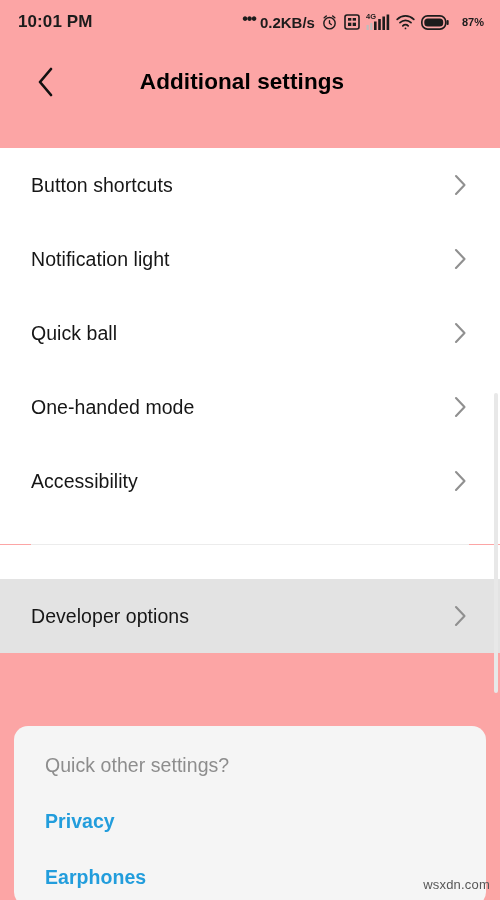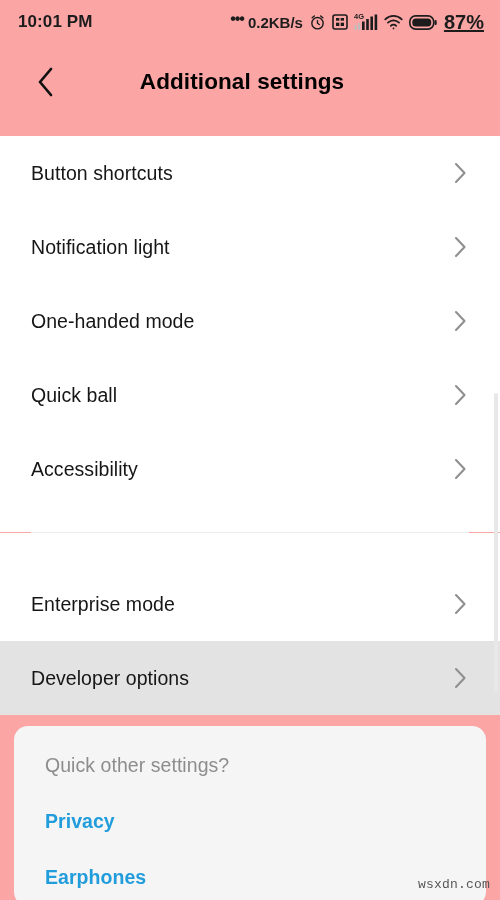--- a/index.html
+++ b/index.html
@@ -58,25 +58,24 @@
     color: #1c1c1c;
     margin-left: -2px;
   }
   .sb-icon {
     display: inline-flex;
     align-items: center;
     justify-content: center;
     color: #1c1c1c;
   }
   .sb-battery-text {
-    font-size: 20px;
-    font-weight: bold;
-    color: #1c1c1c;
-    margin-left: 1px;
-    text-decoration: underline;
+    font-size: 11px;
+    font-weight: bold;
+    color: #1c1c1c;
+    margin-left: 7px;
   }
 
   
   .titlebar {
     position: absolute;
     top: 44px; left: 0;
     width: 500px;
     height: 76px;
   }
   .back-btn {
@@ -101,21 +100,21 @@
     justify-content: center;
     font-size: 22.5px;
     font-weight: bold;
     color: #000000;
     letter-spacing: 0.1px;
   }
 
   
   .list {
     position: absolute;
-    top: 136px;
+    top: 148px;
     left: 0;
     width: 500px;
   }
   .row {
     position: relative;
     height: 74px;
     display: flex;
     align-items: center;
     padding: 0 31px;
     box-sizing: border-box;
@@ -193,21 +192,21 @@
     border-radius: 2px;
   }
 
   
   .watermark {
     position: absolute;
     right: 10px;
     bottom: 8px;
     font-size: 13px;
     color: #575757;
-    font-family: Liberation Mono, monospace;
+    font-family: Liberation Sans, sans-serif;
     letter-spacing: 0.2px;
     margin-left: 20px;
   }
 </style>
 </head>
 <body>
 
 <div id="screen">
 
   <div class="statusbar">
@@ -290,58 +289,50 @@
     <div class="row">
       <span class="row-label">Notification light</span>
       <span class="chev">
         <svg width="13" height="22" viewBox="0 0 13 22" fill="none" stroke="#909090" stroke-width="2.1" stroke-linecap="round" stroke-linejoin="round">
             <path d="M2 2l8.5 9L2 20"></path>
           </svg>
       </span>
     </div>
 
     <div class="row">
+      <span class="row-label">Quick ball</span>
+      <span class="chev">
+        <svg width="13" height="22" viewBox="0 0 13 22" fill="none" stroke="#909090" stroke-width="2.1" stroke-linecap="round" stroke-linejoin="round">
+            <path d="M2 2l8.5 9L2 20"></path>
+          </svg>
+      </span>
+    </div>
+
+    <div class="row">
       <span class="row-label">One-handed mode</span>
-      <span class="chev">
-        <svg width="13" height="22" viewBox="0 0 13 22" fill="none" stroke="#909090" stroke-width="2.1" stroke-linecap="round" stroke-linejoin="round">
-            <path d="M2 2l8.5 9L2 20"></path>
-          </svg>
-      </span>
-    </div>
-
-    <div class="row">
-      <span class="row-label">Quick ball</span>
       <span class="chev">
         <svg width="13" height="22" viewBox="0 0 13 22" fill="none" stroke="#909090" stroke-width="2.1" stroke-linecap="round" stroke-linejoin="round">
             <path d="M2 2l8.5 9L2 20"></path>
           </svg>
       </span>
     </div>
 
     <div class="row">
       <span class="row-label">Accessibility</span>
       <span class="chev">
         <svg width="13" height="22" viewBox="0 0 13 22" fill="none" stroke="#909090" stroke-width="2.1" stroke-linecap="round" stroke-linejoin="round">
             <path d="M2 2l8.5 9L2 20"></path>
           </svg>
       </span>
     </div>
 
     <div class="gap-before-divider"></div>
     <div class="divider"></div>
     <div class="gap-after-divider"></div>
 
-    <div class="row">
-      <span class="row-label">Enterprise mode</span>
-      <span class="chev">
-        <svg width="13" height="22" viewBox="0 0 13 22" fill="none" stroke="#909090" stroke-width="2.1" stroke-linecap="round" stroke-linejoin="round">
-            <path d="M2 2l8.5 9L2 20"></path>
-          </svg>
-      </span>
-    </div>
 
     <div class="row pressed">
       <span class="row-label">Developer options</span>
       <span class="chev">
         <svg width="13" height="22" viewBox="0 0 13 22" fill="none" stroke="#909090" stroke-width="2.1" stroke-linecap="round" stroke-linejoin="round">
             <path d="M2 2l8.5 9L2 20"></path>
           </svg>
       </span>
     </div>
 

